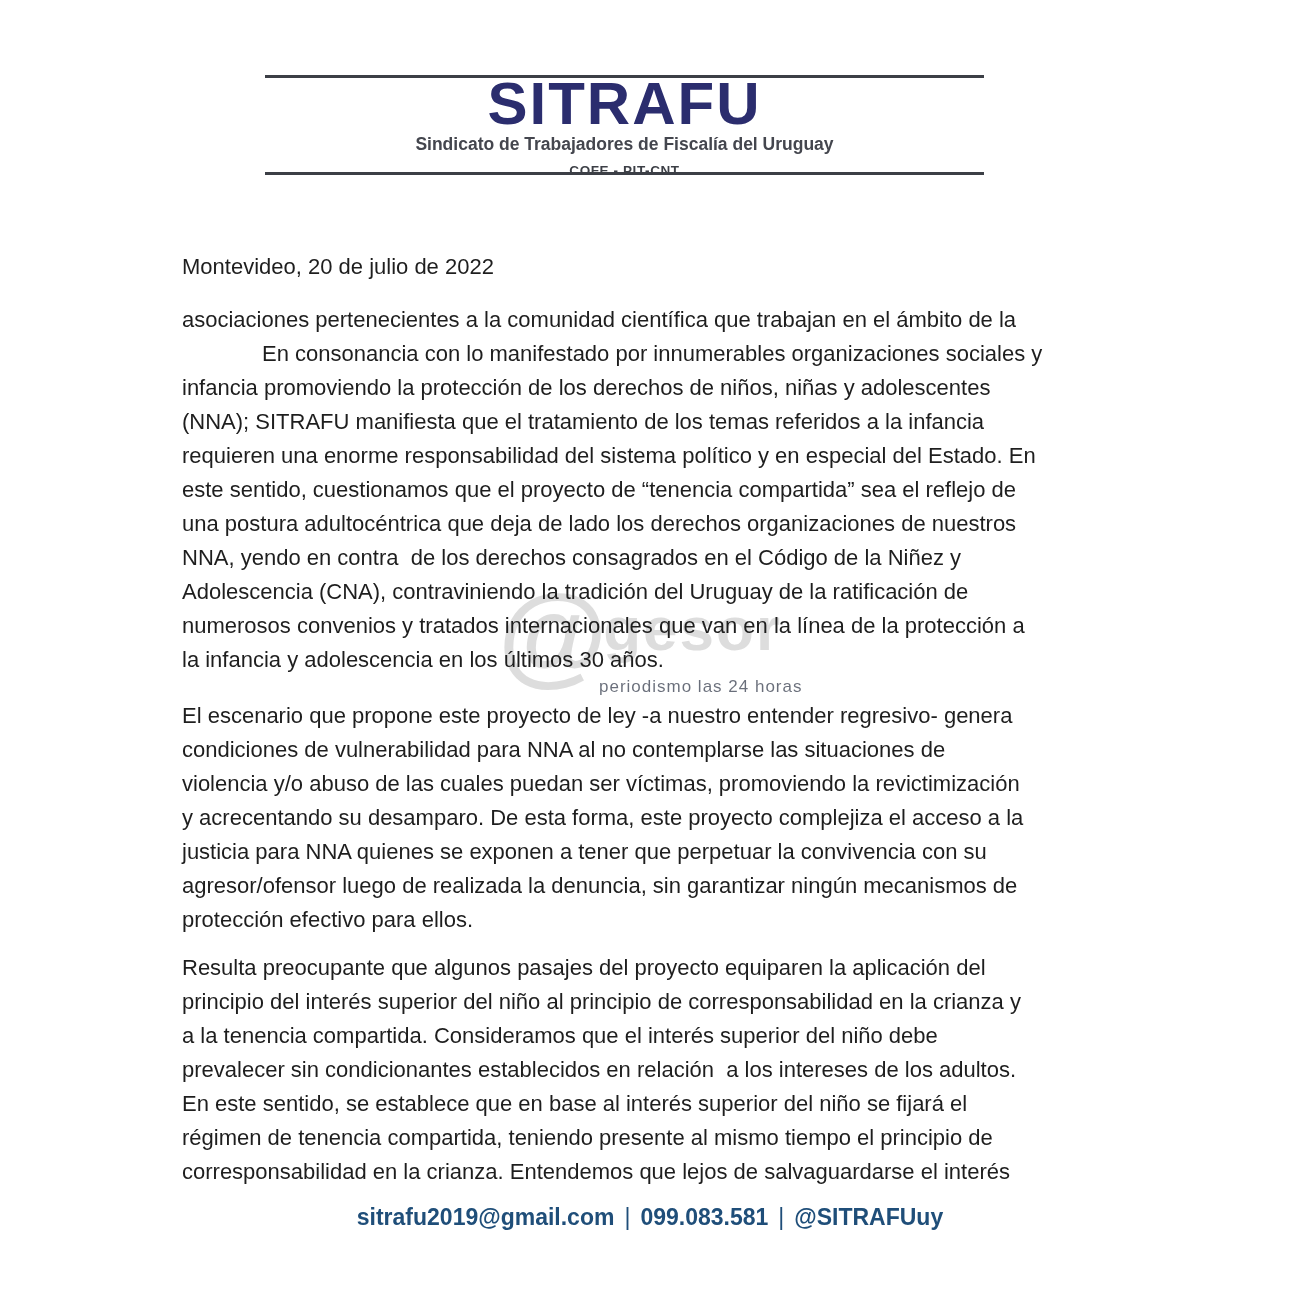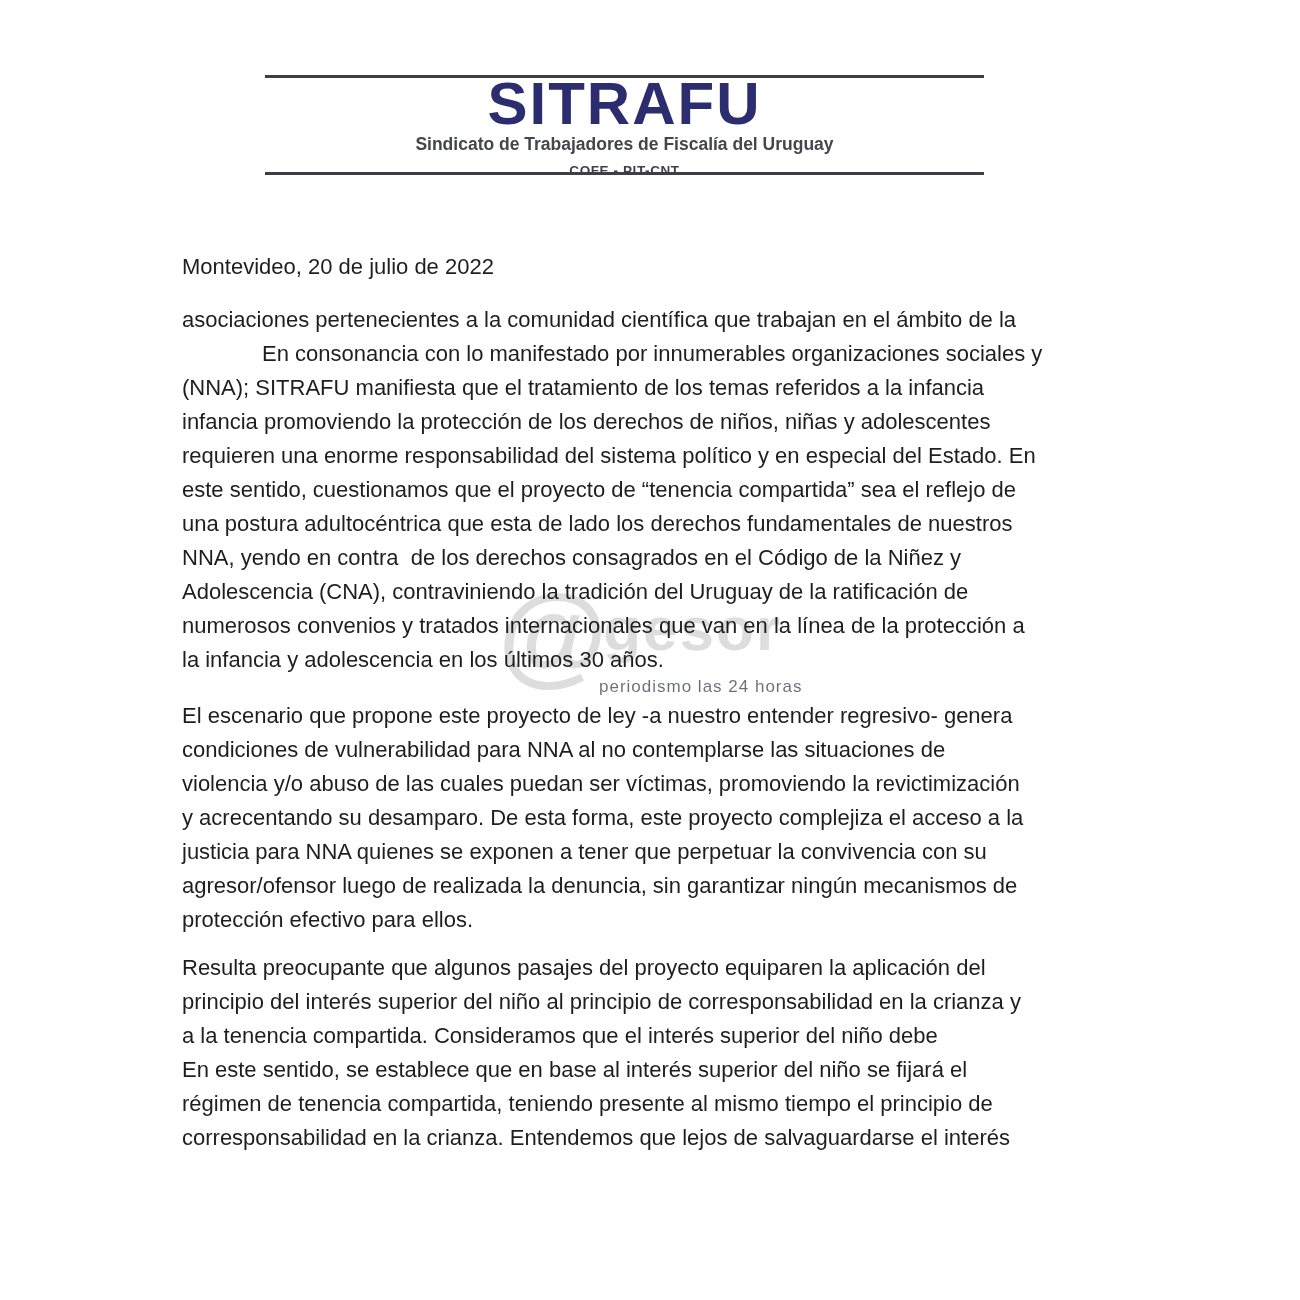--- a/index.html
+++ b/index.html
@@ -98,42 +98,46 @@
   <div class="watermark">
     <div class="wm-logo"><span class="wm-at">@</span><span class="wm-name">gesor</span></div>
     <div class="wm-slogan">periodismo las 24 horas</div>
   </div>
 
   <div class="date-line">Montevideo, 20 de julio de 2022</div>
 
   <div class="para para-1">
       <div class="tline">asociaciones pertenecientes a la comunidad científica que trabajan en el ámbito de la</div>
       <div class="tline indent">En consonancia con lo manifestado por innumerables organizaciones sociales y</div>
+      <div class="tline">infancia promoviendo la protección de los derechos de niños, niñas y adolescentes</div>
       <div class="tline">(NNA); SITRAFU manifiesta que el tratamiento de los temas referidos a la infancia</div>
-      <div class="tline">infancia promoviendo la protección de los derechos de niños, niñas y adolescentes</div>
       <div class="tline">requieren una enorme responsabilidad del sistema político y en especial del Estado. En</div>
       <div class="tline">este sentido, cuestionamos que el proyecto de “tenencia compartida” sea el reflejo de</div>
-      <div class="tline">una postura adultocéntrica que esta de lado los derechos fundamentales de nuestros</div>
+      <div class="tline">una postura adultocéntrica que deja de lado los derechos organizaciones de nuestros</div>
       <div class="tline">NNA, yendo en contra  de los derechos consagrados en el Código de la Niñez y</div>
       <div class="tline">Adolescencia (CNA), contraviniendo la tradición del Uruguay de la ratificación de</div>
       <div class="tline">numerosos convenios y tratados internacionales que van en la línea de la protección a</div>
       <div class="tline">la infancia y adolescencia en los últimos 30 años.</div>
     </div>
   <div class="para para-2">
       <div class="tline">El escenario que propone este proyecto de ley -a nuestro entender regresivo- genera</div>
       <div class="tline">condiciones de vulnerabilidad para NNA al no contemplarse las situaciones de</div>
       <div class="tline">violencia y/o abuso de las cuales puedan ser víctimas, promoviendo la revictimización</div>
       <div class="tline">y acrecentando su desamparo. De esta forma, este proyecto complejiza el acceso a la</div>
       <div class="tline">justicia para NNA quienes se exponen a tener que perpetuar la convivencia con su</div>
       <div class="tline">agresor/ofensor luego de realizada la denuncia, sin garantizar ningún mecanismos de</div>
       <div class="tline">protección efectivo para ellos.</div>
     </div>
   <div class="para para-3">
       <div class="tline">Resulta preocupante que algunos pasajes del proyecto equiparen la aplicación del</div>
       <div class="tline">principio del interés superior del niño al principio de corresponsabilidad en la crianza y</div>
       <div class="tline">a la tenencia compartida. Consideramos que el interés superior del niño debe</div>
+      <div class="tline">prevalecer sin condicionantes establecidos en relación  a los intereses de los adultos.</div>
       <div class="tline">En este sentido, se establece que en base al interés superior del niño se fijará el</div>
       <div class="tline">régimen de tenencia compartida, teniendo presente al mismo tiempo el principio de</div>
       <div class="tline">corresponsabilidad en la crianza. Entendemos que lejos de salvaguardarse el interés</div>
     </div>
 
+  <div class="footer">
+    <span>sitrafu2019@gmail.com</span><span class="sep">|</span><span>099.083.581</span><span class="sep">|</span><span>@SITRAFUuy</span>
+  </div>
 
 </div>
 
 </body></html>

